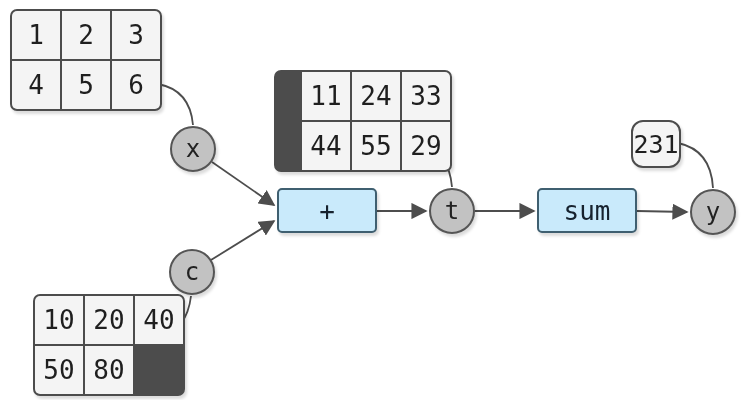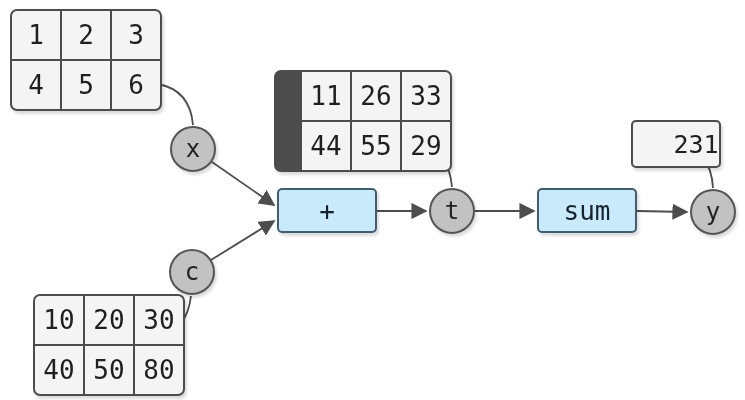--- a/index.html
+++ b/index.html
@@ -24,25 +24,24 @@
     background:var(--cell-border);border:2px solid var(--cell-border);
     border-radius:7px;overflow:hidden;
     box-shadow:2px 3px 3px rgba(0,0,0,0.14);
   }
   .cell{
     background:var(--cell-fill);display:flex;align-items:center;justify-content:center;
     font-size:26px;color:var(--text);
   }
   .scalarbox{
     position:absolute;width:46px;height:44px;
-    background:var(--cell-fill);border:2px solid var(--cell-border);border-radius:5px;
+    background:var(--cell-fill);border:2px solid var(--cell-border);border-radius:12px;
     display:flex;align-items:center;justify-content:center;
     font-size:25px;color:var(--text);
     box-shadow:2px 3px 3px rgba(0,0,0,0.14);
-    padding-left:40px;
   }
   .opbox{
     position:absolute;width:96px;height:41px;
     background:var(--op-fill);border:2px solid var(--op-border);border-radius:5px;
     display:flex;align-items:center;justify-content:center;
     font-size:26px;color:#16222e;
     box-shadow:2px 3px 3px rgba(0,0,0,0.14);
   }
   .circle{
     position:absolute;width:42px;height:42px;border-radius:50%;
@@ -89,31 +88,30 @@
     <div class="cell">1</div>
     <div class="cell">2</div>
     <div class="cell">3</div>
     <div class="cell">4</div>
     <div class="cell">5</div>
     <div class="cell">6</div>
   </div>
 
   <div id="matrix-t" class="matrix">
     <div class="cell">11</div>
-    <div class="cell">26</div>
+    <div class="cell">24</div>
     <div class="cell">33</div>
     <div class="cell">44</div>
     <div class="cell">55</div>
     <div class="cell">29</div>
   </div>
 
   <div id="matrix-c" class="matrix">
     <div class="cell">10</div>
     <div class="cell">20</div>
-    <div class="cell">30</div>
     <div class="cell">40</div>
     <div class="cell">50</div>
     <div class="cell">80</div>
   </div>
 
   <div id="scalar-y" class="scalarbox">231</div>
 
   <div id="op-add" class="opbox">+</div>
   <div id="op-sum" class="opbox">sum</div>
 

